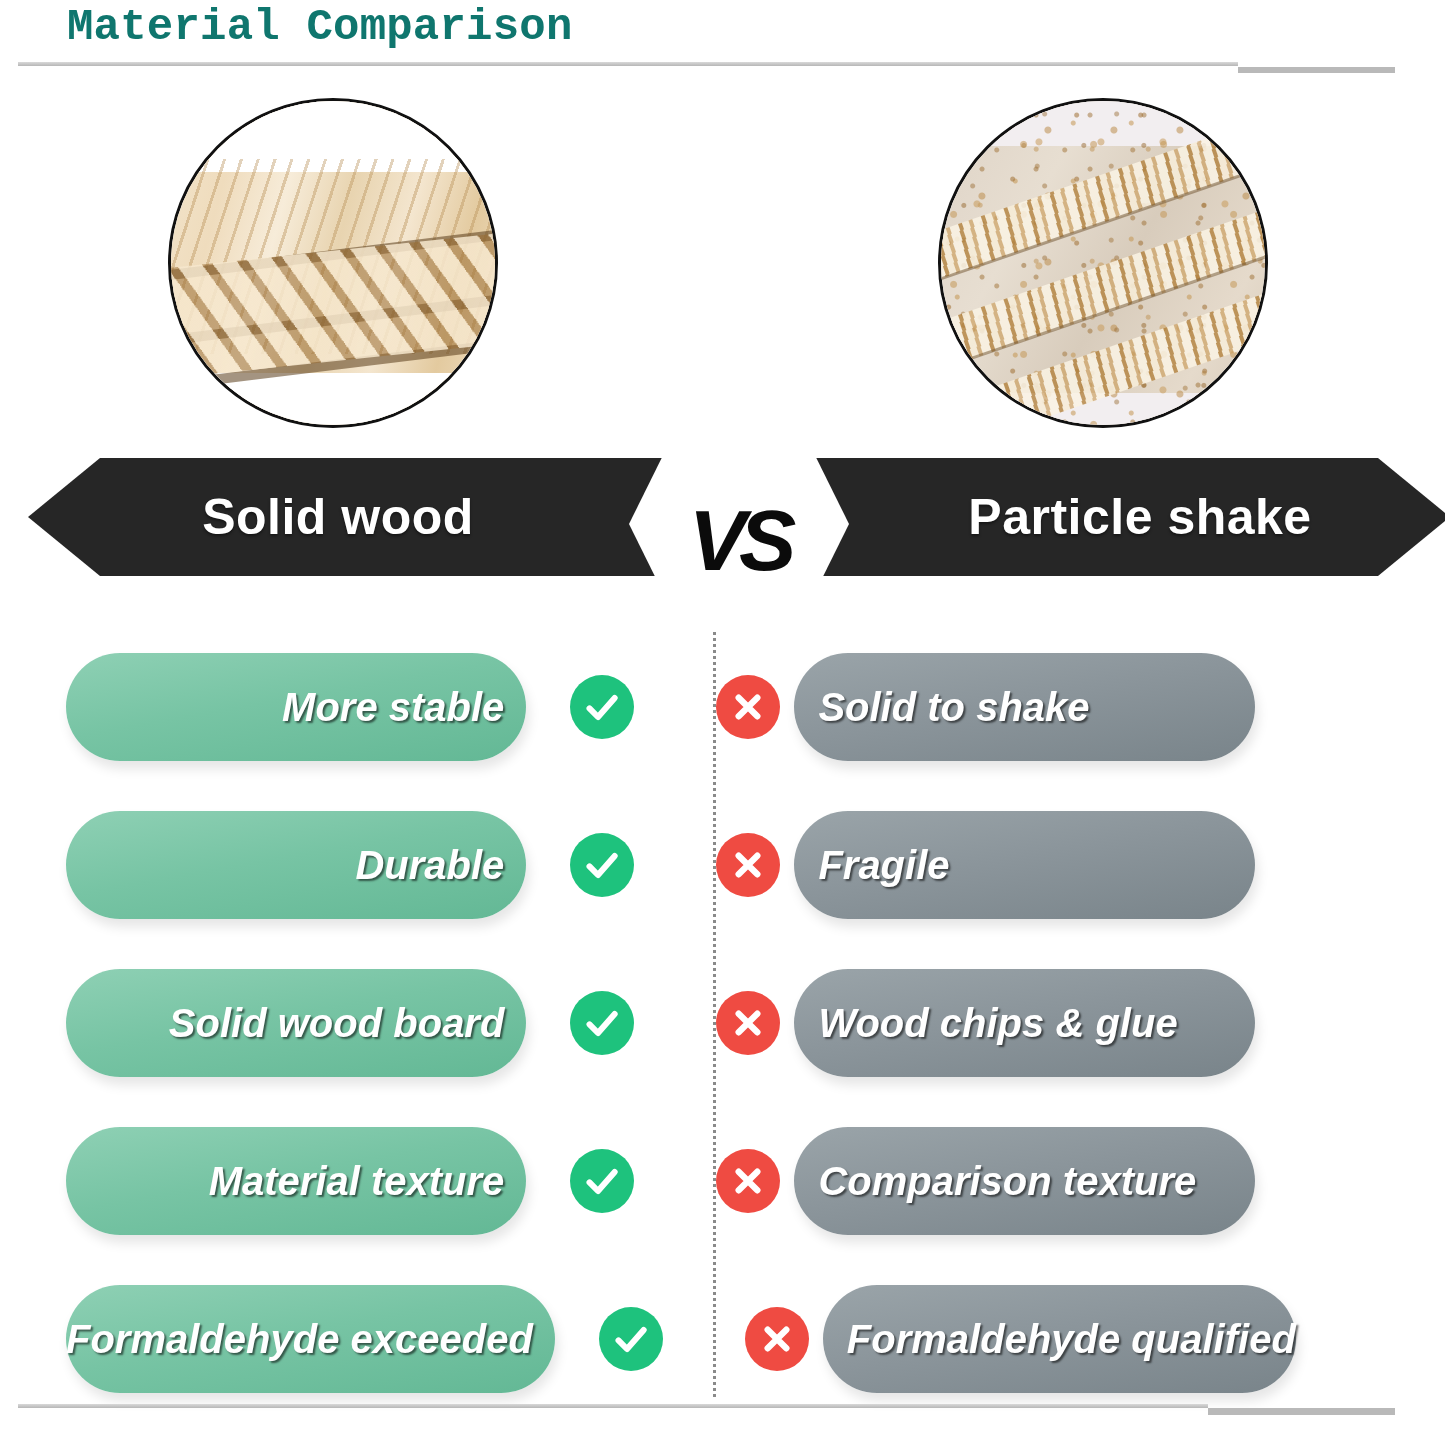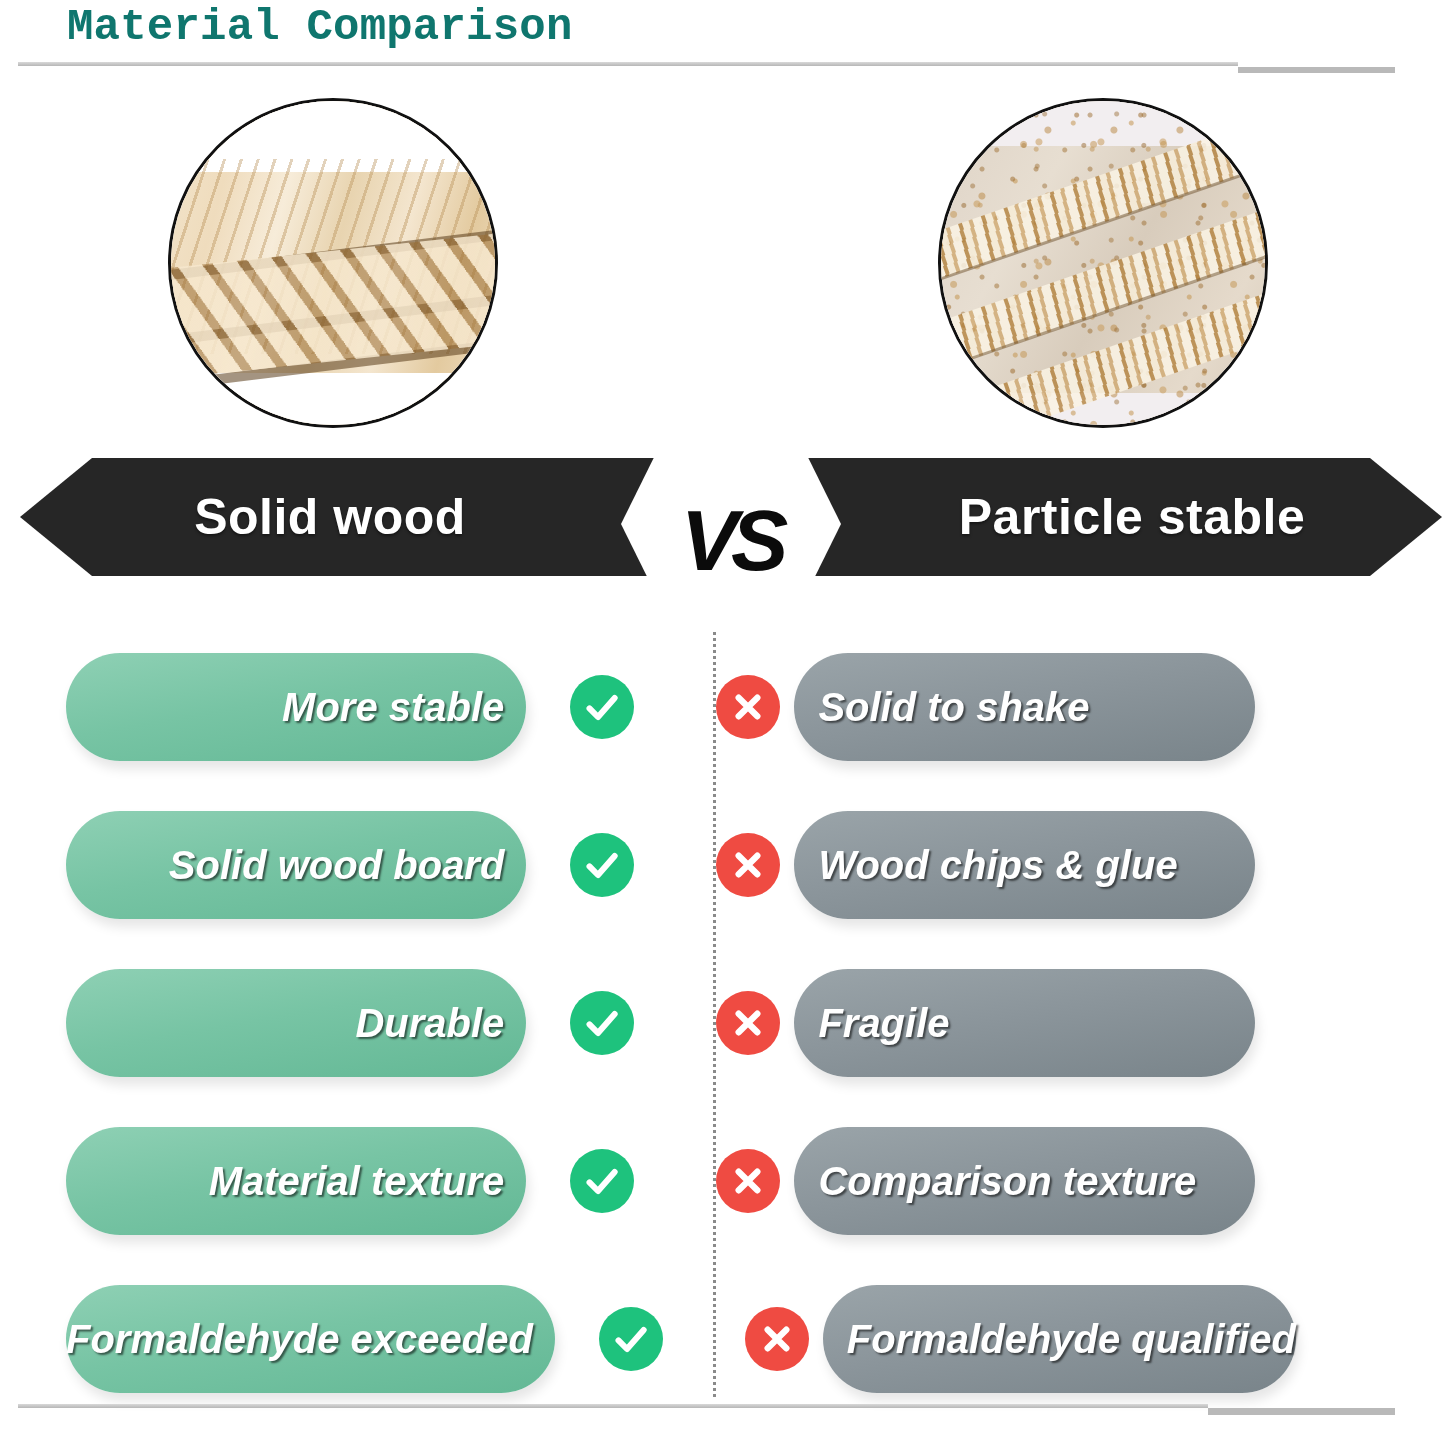--- a/index.html
+++ b/index.html
@@ -173,21 +173,21 @@
     position: absolute; left: -10%; width: 126%; height: 3px;
     background: rgba(120,92,58,0.55);
     transform: rotate(-19deg);
   }
   .slab-line.s1 { top: 36%; }
   .slab-line.s2 { top: 64%; }
 
   
   .banner-zone {
     position: absolute;
-    left: 8px; top: 444px;
+    left: 16px; top: 444px;
     width: 1292px; height: 160px;
   }
   .arrow {
     position: absolute;
     top: 14px;
     height: 118px;
     background: #262626;
     display: flex;
     align-items: center;
     filter: drop-shadow(4px 7px 5px rgba(0,0,0,0.30));
@@ -334,21 +334,21 @@
       <div class="slab-line s2"></div>
       <div class="chip-band b3"></div>
     </div>
   </div>
 
   <div class="banner-zone">
     <div class="arrow arrow-left">
       <span class="arrow-label">Solid wood</span>
     </div>
     <div class="arrow arrow-right">
-      <span class="arrow-label">Particle stable</span>
+      <span class="arrow-label">Particle shake</span>
     </div>
     <div class="vs-hex">
       <span class="vs-text">VS</span>
     </div>
   </div>
 
   <div class="rows">
 
     <div class="row">
       <div class="pill pill-left">
@@ -364,53 +364,53 @@
             <path d="M6.4 6.4 L17.6 17.6 M17.6 6.4 L6.4 17.6" fill="none" stroke="#ffffff" stroke-width="3.8" stroke-linecap="round"></path>
           </svg>
       </div>
       <div class="pill pill-right">
         <span class="pill-text">Solid to shake</span>
       </div>
     </div>
 
     <div class="row">
       <div class="pill pill-left">
+        <span class="pill-text">Durable</span>
+      </div>
+      <div class="mark mark-check">
+        <svg viewBox="0 0 24 24" aria-hidden="true">
+            <path d="M4.5 12.8 L9.6 18 L19.6 6.6" fill="none" stroke="#ffffff" stroke-width="3.6" stroke-linecap="round" stroke-linejoin="round"></path>
+          </svg>
+      </div>
+      <div class="mark mark-x">
+        <svg viewBox="0 0 24 24" aria-hidden="true">
+            <path d="M6.4 6.4 L17.6 17.6 M17.6 6.4 L6.4 17.6" fill="none" stroke="#ffffff" stroke-width="3.8" stroke-linecap="round"></path>
+          </svg>
+      </div>
+      <div class="pill pill-right">
+        <span class="pill-text">Fragile</span>
+      </div>
+    </div>
+
+    <div class="row">
+      <div class="pill pill-left">
         <span class="pill-text">Solid wood board</span>
       </div>
       <div class="mark mark-check">
         <svg viewBox="0 0 24 24" aria-hidden="true">
             <path d="M4.5 12.8 L9.6 18 L19.6 6.6" fill="none" stroke="#ffffff" stroke-width="3.6" stroke-linecap="round" stroke-linejoin="round"></path>
           </svg>
       </div>
       <div class="mark mark-x">
         <svg viewBox="0 0 24 24" aria-hidden="true">
             <path d="M6.4 6.4 L17.6 17.6 M17.6 6.4 L6.4 17.6" fill="none" stroke="#ffffff" stroke-width="3.8" stroke-linecap="round"></path>
           </svg>
       </div>
       <div class="pill pill-right">
         <span class="pill-text">Wood chips &amp; glue</span>
-      </div>
-    </div>
-
-    <div class="row">
-      <div class="pill pill-left">
-        <span class="pill-text">Durable</span>
-      </div>
-      <div class="mark mark-check">
-        <svg viewBox="0 0 24 24" aria-hidden="true">
-            <path d="M4.5 12.8 L9.6 18 L19.6 6.6" fill="none" stroke="#ffffff" stroke-width="3.6" stroke-linecap="round" stroke-linejoin="round"></path>
-          </svg>
-      </div>
-      <div class="mark mark-x">
-        <svg viewBox="0 0 24 24" aria-hidden="true">
-            <path d="M6.4 6.4 L17.6 17.6 M17.6 6.4 L6.4 17.6" fill="none" stroke="#ffffff" stroke-width="3.8" stroke-linecap="round"></path>
-          </svg>
-      </div>
-      <div class="pill pill-right">
-        <span class="pill-text">Fragile</span>
       </div>
     </div>
 
     <div class="row">
       <div class="pill pill-left">
         <span class="pill-text">Material texture</span>
       </div>
       <div class="mark mark-check">
         <svg viewBox="0 0 24 24" aria-hidden="true">
             <path d="M4.5 12.8 L9.6 18 L19.6 6.6" fill="none" stroke="#ffffff" stroke-width="3.6" stroke-linecap="round" stroke-linejoin="round"></path>

